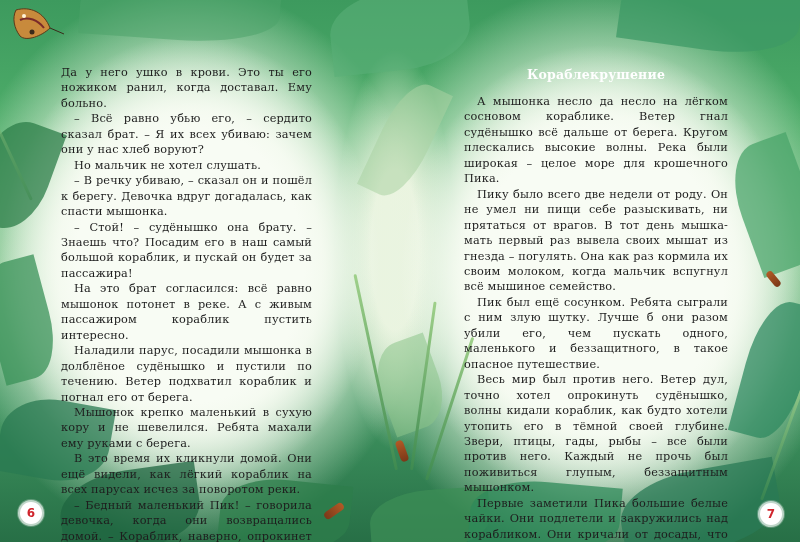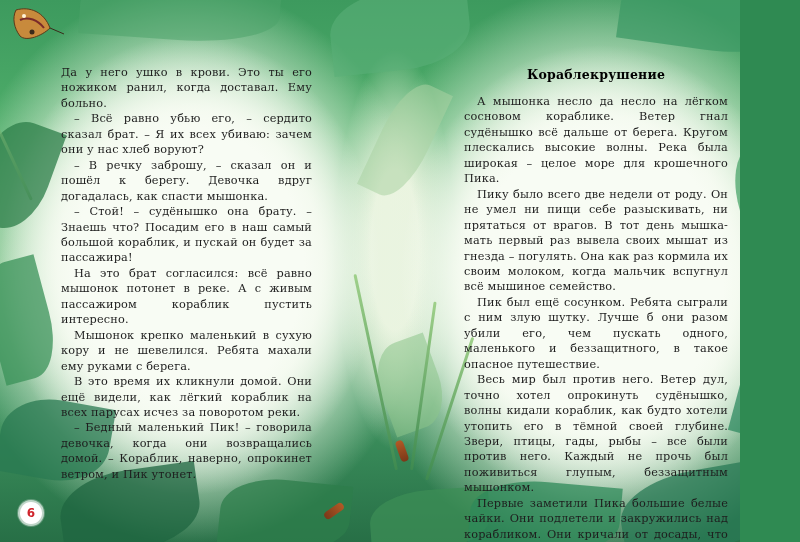--- a/index.html
+++ b/index.html
@@ -1,21 +1,21 @@
 <!DOCTYPE html>
 <html><head>
 <meta charset="utf-8">
 <style>
   html, body { margin: 0; padding: 0; }
   body {
     width: 800px; height: 542px; overflow: hidden; position: relative;
     background: #2f8a52;
     font-family: "DejaVu Serif", "Liberation Serif", serif;
   }
-  .spread { position: absolute; inset: 0; width: 740px; height: 542px; overflow: hidden; }
+  .spread { position: absolute; inset: 0; width: 800px; height: 542px; overflow: hidden; }
 
   
   .bg {
     position: absolute; inset: 0;
     background:
       radial-gradient(ellipse 190px 230px at 190px 265px, rgba(248,252,244,1) 60%, rgba(248,252,244,0) 100%),
       radial-gradient(ellipse 200px 230px at 600px 275px, rgba(248,252,244,1) 62%, rgba(248,252,244,0) 100%),
       radial-gradient(ellipse 240px 280px at 190px 265px, rgba(232,244,226,1) 55%, rgba(232,244,226,0) 100%),
       radial-gradient(ellipse 250px 290px at 600px 275px, rgba(232,244,226,1) 55%, rgba(232,244,226,0) 100%),
       radial-gradient(ellipse 60px 200px at 395px 250px, rgba(236,244,222,1) 40%, rgba(236,244,222,0) 100%),
@@ -32,21 +32,21 @@
     position: absolute; font-size: 11.3px; line-height: 15.45px; color: #1e1e1e;
     text-align: justify; letter-spacing: 0.15px;
   }
   .col p { margin: 0; text-indent: 13px; }
   .col p.noindent { text-indent: 0; }
   .left-col { left: 61px; top: 65px; width: 251px; }
   .right-col { left: 464px; top: 94px; width: 264px; }
 
   .title {
     position: absolute; left: 464px; top: 67px; width: 264px; text-align: center;
-    color: #000000; font-weight: bold; font-size: 12.5px; letter-spacing: 0.2px;
+    color: #ffffff; font-weight: bold; font-size: 12.5px; letter-spacing: 0.2px;
     font-family: "DejaVu Serif", serif;
   }
 
   .page-num {
     position: absolute; width: 22px; height: 22px; border-radius: 50%;
     background: #ffffff; box-shadow: 0 0 0 2px rgba(255,255,255,.6), 0 0 0 3px rgba(255,255,255,.25);
     color: #d0252d; font-weight: bold; font-size: 12px; text-align: center; line-height: 22px;
     font-family: "DejaVu Sans", sans-serif;
   }
   .pn-left { left: 20px; top: 502px; }
@@ -89,32 +89,34 @@
     <path d="M40 22 L54 28" stroke="#3a2a1a" stroke-width="1"></path>
   </svg>
 
   <div class="beetle" style="left:398px;top:440px;transform:rotate(-20deg);"></div>
   <div class="beetle" style="left:330px;top:500px;transform:rotate(55deg);"></div>
   <div class="beetle" style="left:770px;top:270px;width:7px;height:18px;transform:rotate(-40deg);"></div>
 
   <div class="col left-col">
     <p class="noindent">Да у него ушко в крови. Это ты его ножиком ранил, когда доставал. Ему больно.</p>
     <p>– Всё равно убью его, – сердито сказал брат. – Я их всех убиваю: зачем они у нас хлеб воруют?</p>
-    <p>– В речку заброшу, – сказал он и пошёл к берегу. Девочка вдруг догадалась, как спасти мышонка.</p>
+    <p>Но мальчик не хотел слушать.</p>
+    <p>– В речку убиваю, – сказал он и пошёл к берегу. Девочка вдруг догадалась, как спасти мышонка.</p>
     <p>– Стой! – судёнышко она брату. – Знаешь что? Посадим его в наш самый большой кораблик, и пускай он будет за пассажира!</p>
     <p>На это брат согласился: всё равно мышонок потонет в реке. А с живым пассажиром кораблик пустить интересно.</p>
+    <p>Наладили парус, посадили мышонка в долблёное судёнышко и пустили по течению. Ветер подхватил кораблик и погнал его от берега.</p>
     <p>Мышонок крепко маленький в сухую кору и не шевелился. Ребята махали ему руками с берега.</p>
     <p>В это время их кликнули домой. Они ещё видели, как лёгкий кораблик на всех парусах исчез за поворотом реки.</p>
     <p>– Бедный маленький Пик! – говорила девочка, когда они возвращались домой. – Кораблик, наверно, опрокинет ветром, и Пик утонет.</p>
 
   </div>
 
   <div class="title">Кораблекрушение</div>
   <div class="col right-col">
-    <p>А мышонка несло да несло на лёгком сосновом кораблике. Ветер гнал судёнышко всё дальше от берега. Кругом плескались высокие волны. Река была широкая – целое море для крошечного Пика.</p>
+    <p>А мышонка несло да несло на лёгком сосновом кораблике. Ветер гнал судёнышко всё дальше от берега. Кругом плескались высокие волны. Река были широкая – целое море для крошечного Пика.</p>
     <p>Пику было всего две недели от роду. Он не умел ни пищи себе разыскивать, ни прятаться от врагов. В тот день мышка-мать первый раз вывела своих мышат из гнезда – погулять. Она как раз кормила их своим молоком, когда мальчик вспугнул всё мышиное семейство.</p>
     <p>Пик был ещё сосунком. Ребята сыграли с ним злую шутку. Лучше б они разом убили его, чем пускать одного, маленького и беззащитного, в такое опасное путешествие.</p>
     <p>Весь мир был против него. Ветер дул, точно хотел опрокинуть судёнышко, волны кидали кораблик, как будто хотели утопить его в тёмной своей глубине. Звери, птицы, гады, рыбы – все были против него. Каждый не прочь был поживиться глупым, беззащитным мышонком.</p>
     <p>Первые заметили Пика большие белые чайки. Они подлетели и закружились над корабликом. Они кричали от досады, что не могут разом прикончить мышонка: боялись с лёту разбить себе клюв о твёрдую кору. Некоторые опустились на воду и вплавь догоняли кораблик.</p>
 
   </div>
 
   <div class="page-num pn-left">6</div>
   <div class="page-num pn-right">7</div>
 </div>

